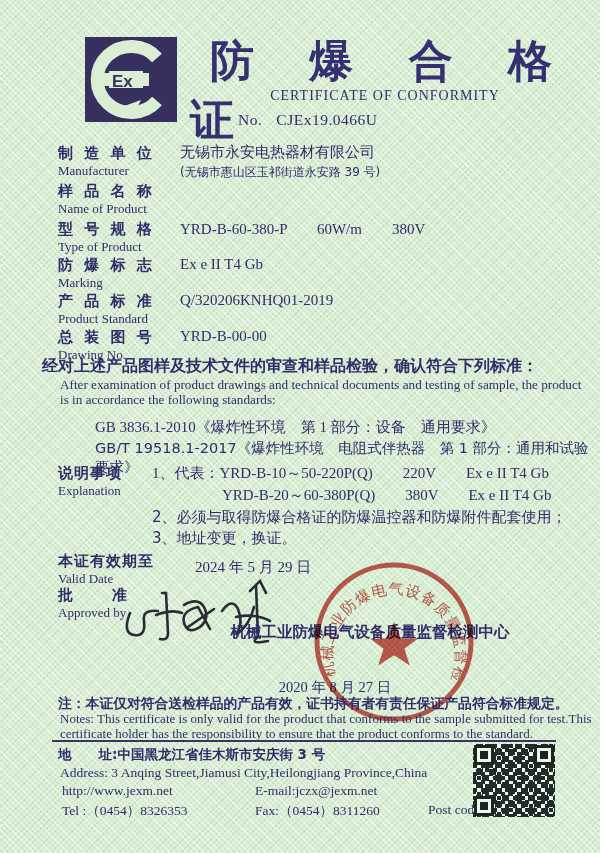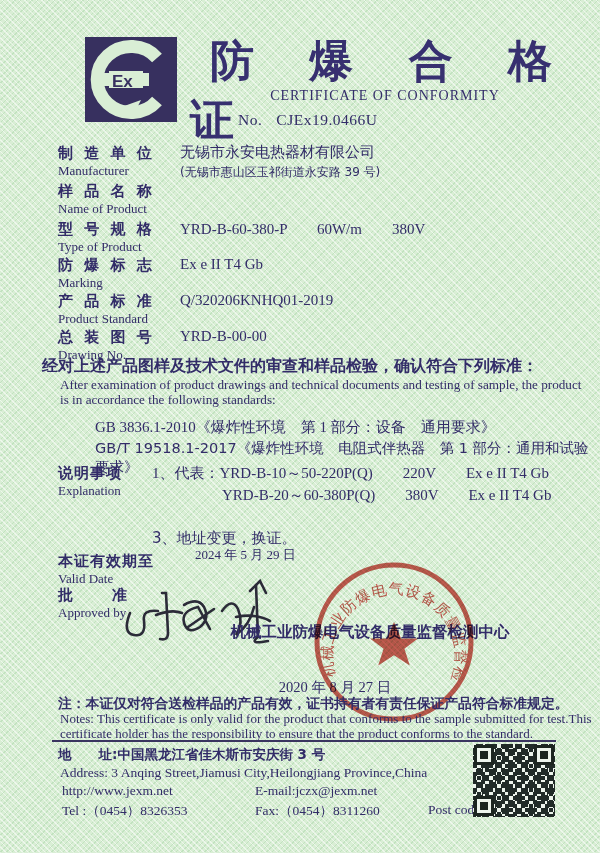--- a/index.html
+++ b/index.html
@@ -102,25 +102,26 @@
   <div class="abs stmt-cn cn">经对上述产品图样及技术文件的审查和样品检验，确认符合下列标准：</div>
   <div class="abs stmt-en" style="top:392px">is in accordance the following standards:</div>
   <div class="abs stmt-en" style="top:377px">After examination of product drawings and technical documents and testing of sample, the product</div>
   <div class="abs std" style="top:418px">GB 3836.1-2010《爆炸性环境　第 1 部分：设备　通用要求》</div>
   <div class="abs std cn" style="top:439px;font-size:14.5px">GB/T 19518.1-2017《爆炸性环境　电阻式伴热器　第 1 部分：通用和试验要求》</div>
 
   <div class="abs flabel cn" style="top:464px;letter-spacing:1px">说明事项</div>
   <div class="abs fsub" style="top:483px">Explanation</div>
   <div class="abs exp" style="top:464px">1、代表：YRD-B-10～50-220P(Q)　　220V　　Ex e II T4 Gb</div>
   <div class="abs exp" style="left:222px;top:486px">YRD-B-20～60-380P(Q)　　380V　　Ex e II T4 Gb</div>
+  <div class="abs exp cn" style="top:508px">2、必须与取得防爆合格证的防爆温控器和防爆附件配套使用；</div>
   <div class="abs exp cn" style="top:529px">3、地址变更，换证。</div>
 
   <div class="abs flabel cn" style="top:552px;letter-spacing:1px">本证有效期至</div>
   <div class="abs fsub" style="top:571px">Valid Date</div>
-  <div class="abs" style="left:195px;top:546px;font-size:13px">2024 年 5 月 29 日</div>
+  <div class="abs" style="left:195px;top:558px;font-size:15px">2024 年 5 月 29 日</div>
 
   <div class="abs flabel cn" style="top:586px">批　　准</div>
   <div class="abs fsub" style="top:605px">Approved by</div>
 
   <div class="abs sig">
     <svg width="175" height="85" viewBox="0 0 175 85">
       <g fill="none" stroke="#2b2b38" stroke-width="2.6" stroke-linecap="round">
         <path d="M12,38 q-8,20 4,22 q12,2 10,-14 q-2,-12 14,-10"></path>
         <path d="M44,18 l4,0 l2,40 q0,8 -8,6"></path>
         <path d="M38,40 q16,-6 26,-2"></path>

